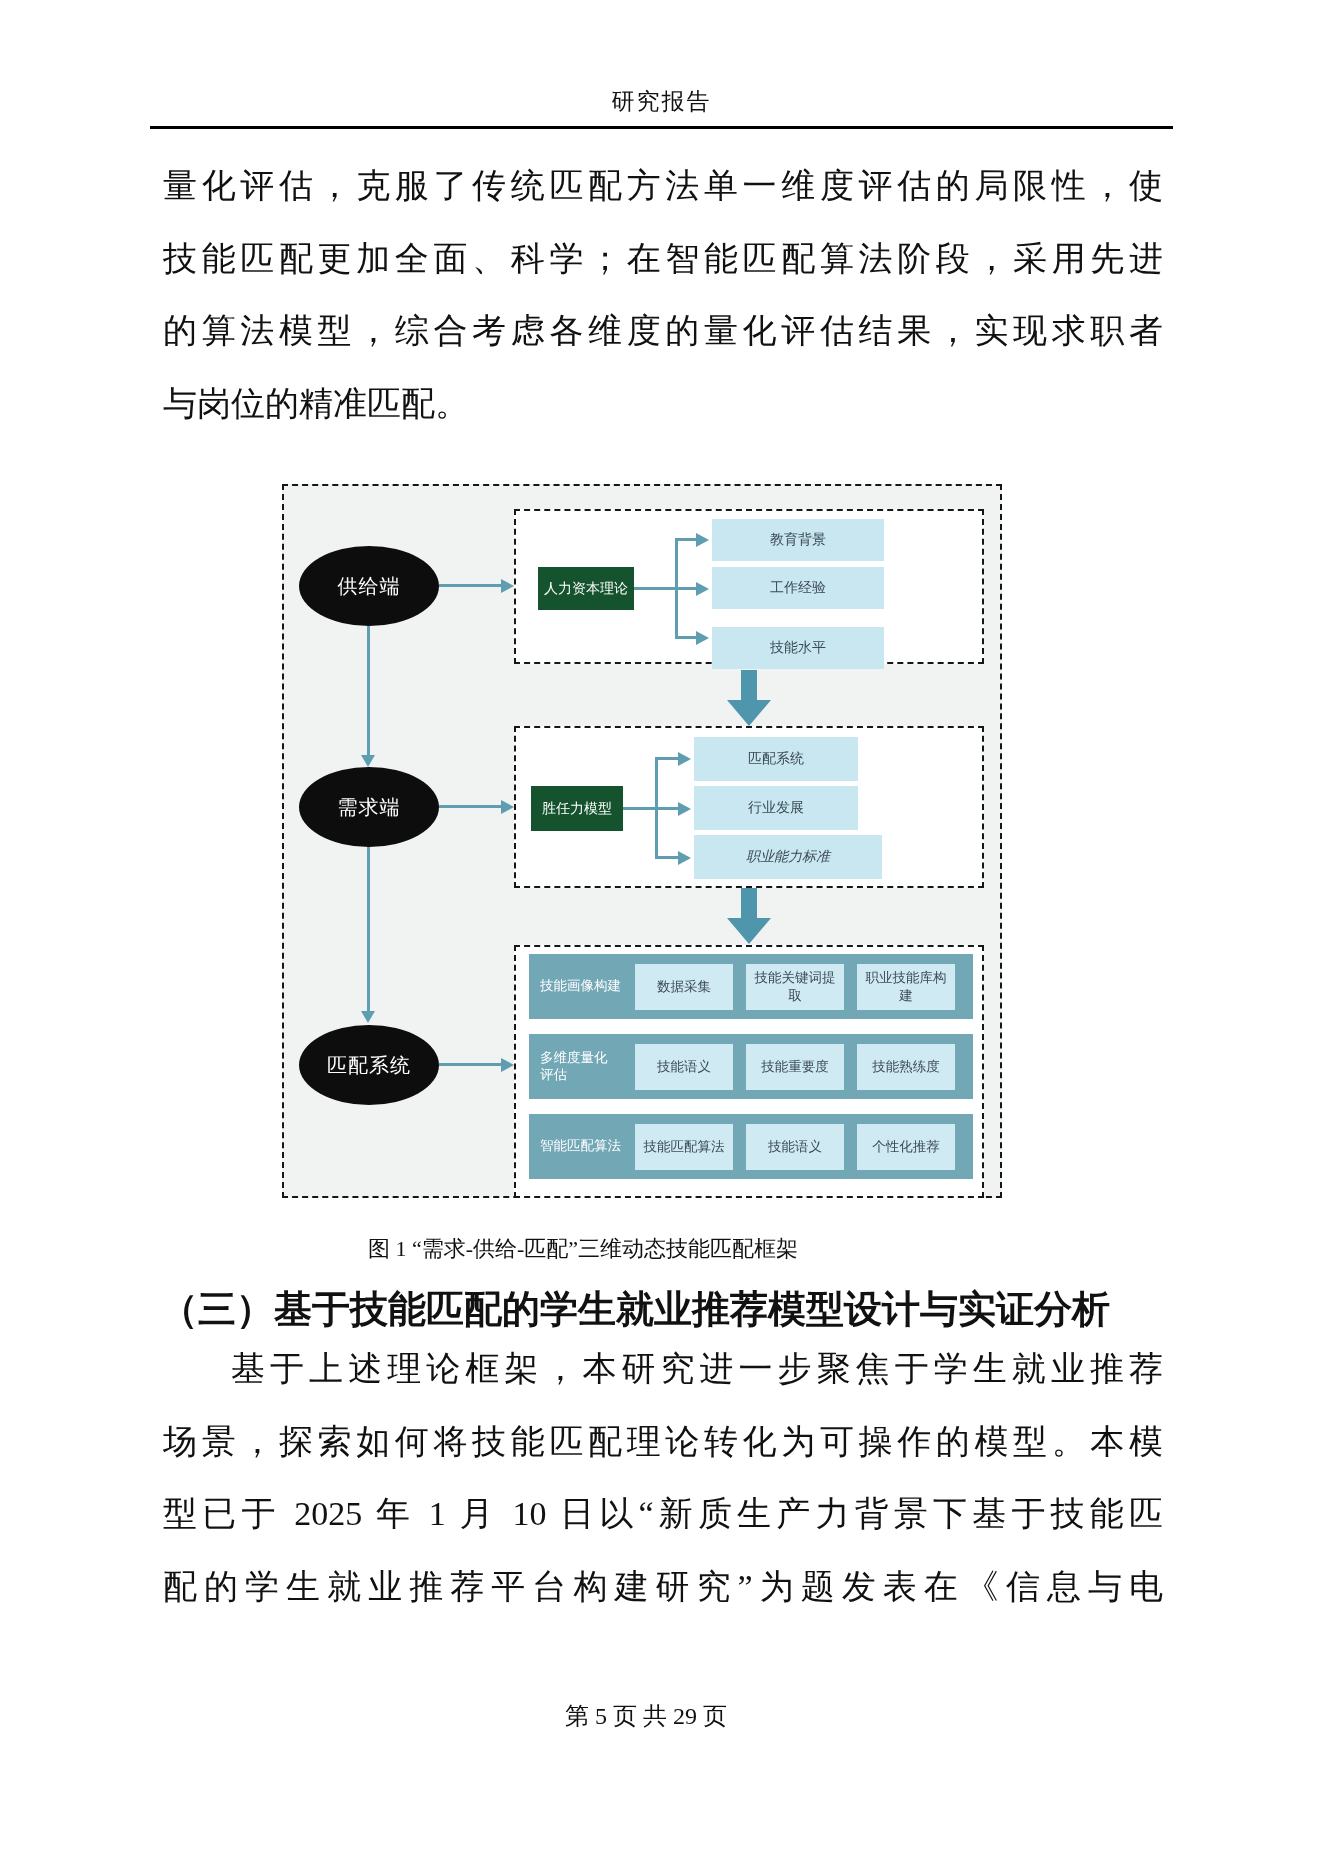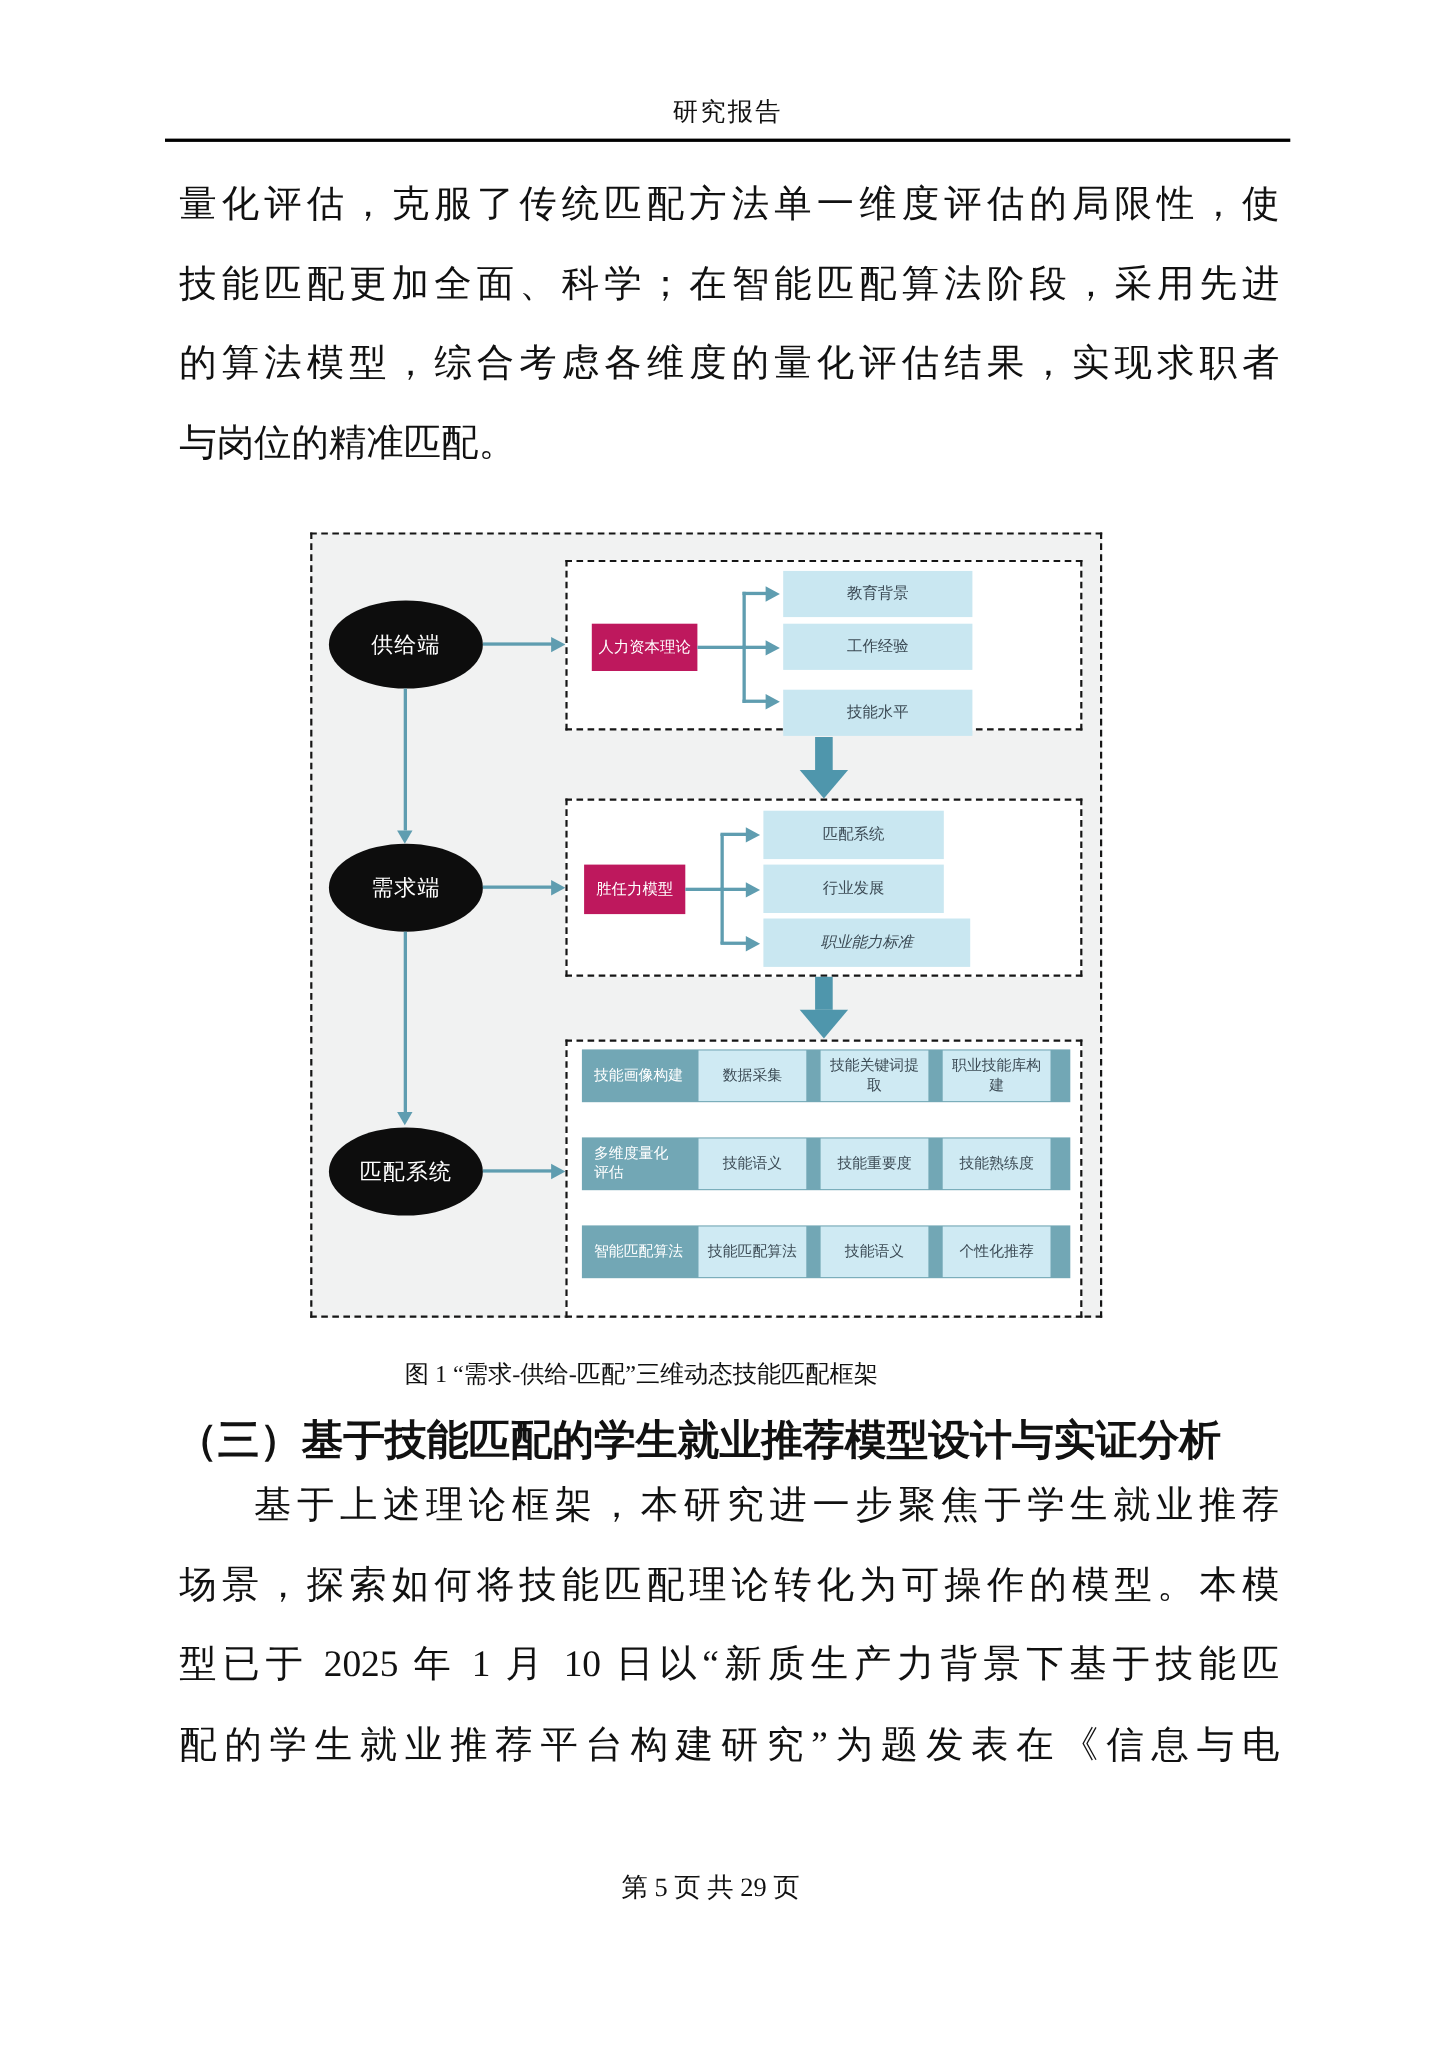--- a/index.html
+++ b/index.html
@@ -22,35 +22,35 @@
   sup.ref{font-size:0.55em;vertical-align:super;line-height:0;}
   
   #figure-canvas{position:absolute;left:282px;top:484px;width:720px;height:714px;
     background:#f1f2f2;border:2px dashed #161616;box-sizing:border-box;
     font-family:"Liberation Sans","DejaVu Sans",sans-serif;}
   .ellipse{position:absolute;left:15px;width:140px;height:80px;border-radius:50%;
     background:#0d0d0d;color:#fff;font-size:20px;display:flex;align-items:center;
     justify-content:center;letter-spacing:1px;}
   .inner-box{position:absolute;left:230px;width:470px;background:#fff;
     border:2px dashed #161616;box-sizing:border-box;}
-  .theory{position:absolute;background:#be185d;color:#fff;display:flex;align-items:center;
+  .theory{position:absolute;background:#14532d;color:#fff;display:flex;align-items:center;
     justify-content:center;font-size:14px;font-family:Liberation Mono, monospace;}
   .factor{position:absolute;background:#c9e7f1;color:#3c4b55;display:flex;align-items:center;
     justify-content:center;font-size:14px;}
   .lh{position:absolute;height:3px;background:#5f9db0;}
   .lv{position:absolute;width:3px;background:#5f9db0;}
   .ar{position:absolute;width:0;height:0;border-top:7px solid transparent;
     border-bottom:7px solid transparent;border-left:13px solid #5f9db0;}
   .ad{position:absolute;width:0;height:0;border-left:7px solid transparent;
     border-right:7px solid transparent;border-top:12px solid #5f9db0;}
   .big-arrow{position:absolute;width:44px;}
   .big-arrow .shaft{width:16px;height:30px;background:#4f96ac;margin:0 auto;}
   .big-arrow .head{width:0;height:0;border-left:22px solid transparent;
     border-right:22px solid transparent;border-top:26px solid #4f96ac;}
-  .proc-bar{position:absolute;left:13px;width:444px;height:48px;background:#72a7b5;
+  .proc-bar{position:absolute;left:13px;width:444px;height:65px;background:#72a7b5;
     display:flex;align-items:center;}
   .proc-label{width:95px;padding-left:11px;color:#fff;font-size:13.5px;line-height:1.25;
     white-space:pre-line;flex-shrink:0;}
   .proc-cells{flex:1;display:flex;justify-content:space-between;align-items:center;
     padding-right:18px;}
   .proc-cell{width:98px;height:46px;background:#cfeaf3;color:#3c4b55;font-size:13.5px;
     line-height:1.3;display:flex;align-items:center;justify-content:center;
     text-align:center;white-space:pre-line;}
   
   #figure-caption{position:absolute;left:163px;top:1234px;width:840px;text-align:center;

